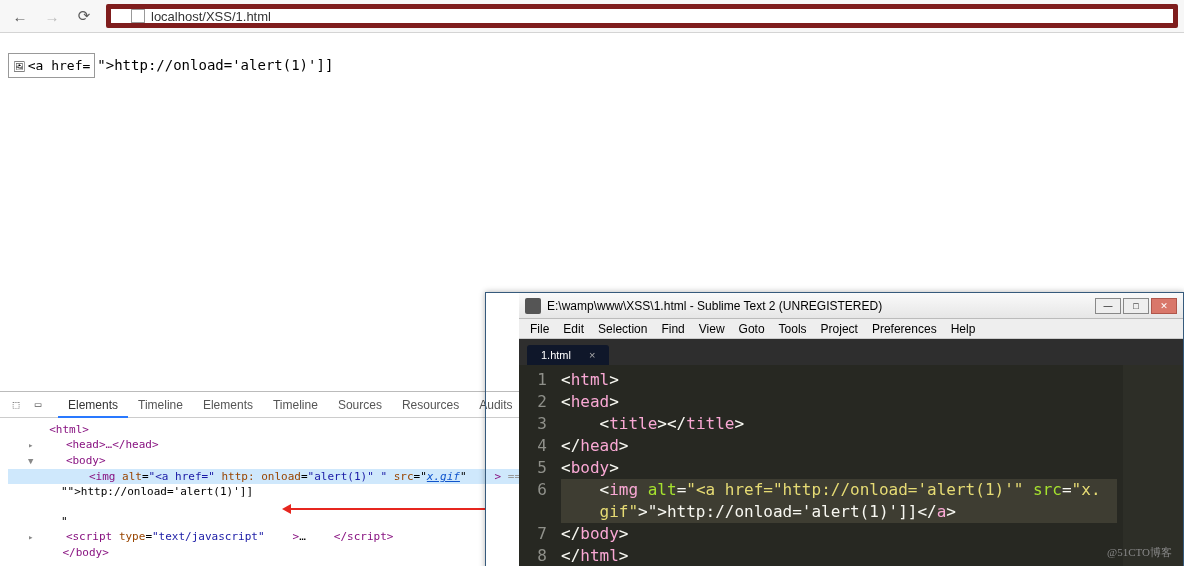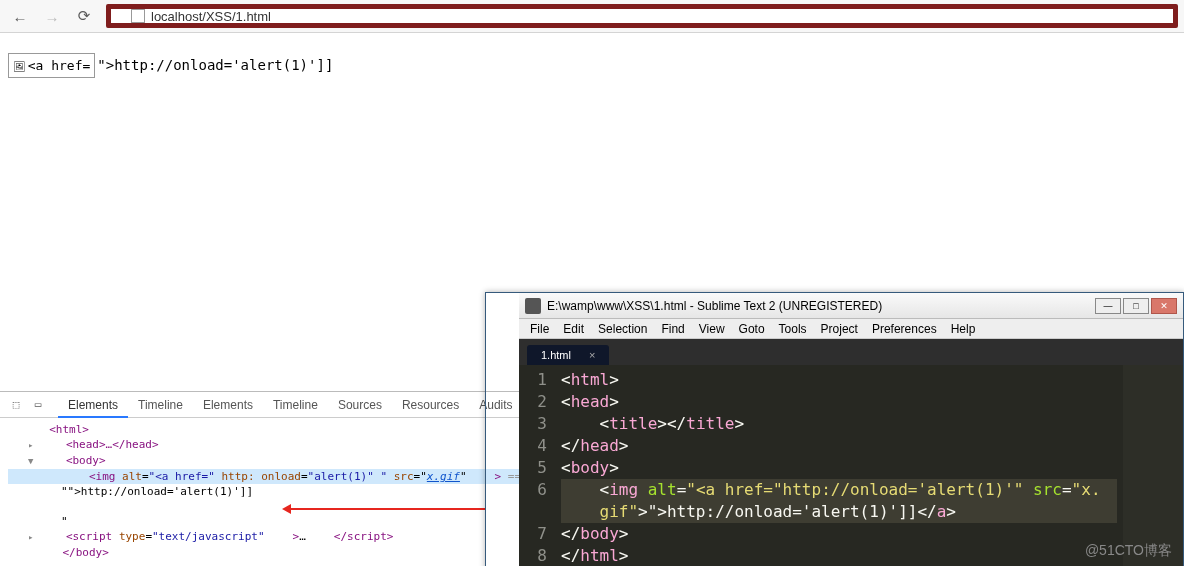--- a/index.html
+++ b/index.html
@@ -49,21 +49,21 @@
 .sub-tab .x { color: #aaa; font-size: 11px; }
 .sub-editor { background: #272822; height: calc(100% - 72px); display: flex; font-family: Consolas, monospace; font-size: 16px; position: relative; }
 .gutter { width: 36px; text-align: right; color: #8f908a; padding: 4px 8px 0 0; background: #272822; line-height: 22px; }
 .code { flex: 1; padding: 4px 6px 0 6px; color: #f8f8f2; line-height: 22px; white-space: pre; }
 .code .tg { color: #f9a8d4; }
 .code .br { color: #f8f8f2; }
 .code .an { color: #a6e22e; }
 .code .str { color: #e6db74; }
 .code .hl { background: #3e3d32; display: inline-block; width: 100%; }
 .minimap { width: 60px; background: #2d2e27; }
-.watermark { position: absolute; right: 12px; bottom: 6px; color: #888; font-size: 14px; font-family: Liberation Sans, sans-serif; }
+.watermark { position: absolute; right: 12px; bottom: 6px; color: #888; font-size: 11px; font-family: Liberation Serif, serif; }
 </style>
 </head>
 <body>
 
 <div class="browser-bar">
   <div class="nav-btn">←</div>
   <div class="nav-btn disabled">→</div>
   <div class="nav-btn">⟳</div>
   <div class="url-bar">
     <span class="page-icon"></span>

